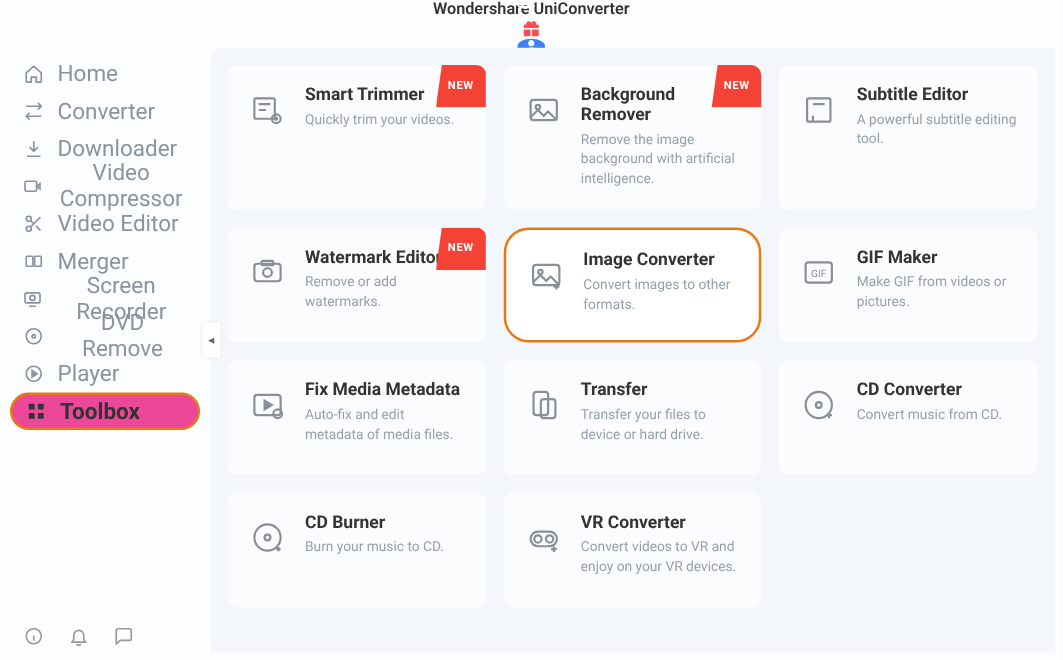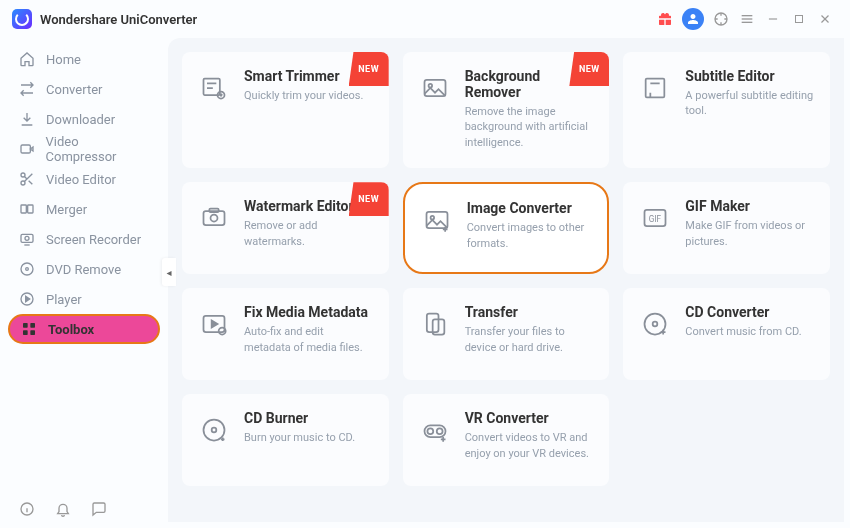--- a/index.html
+++ b/index.html
@@ -1,30 +1,30 @@
 <!DOCTYPE html>
 <html><head>
 <meta charset="utf-8">
 <style>
   * { box-sizing: border-box; margin: 0; padding: 0; font-family: -apple-system, BlinkMacSystemFont, "Segoe UI", Roboto, Arial, sans-serif; }
   body { width: 850px; height: 528px; background: #FBFDFF; overflow: hidden; }
   .window { width: 100%; height: 100%; display: flex; flex-direction: column; background: #FBFDFF; }
-  .titlebar { height: 38px; display: flex; align-items: center; padding: 0 12px; }
+  .titlebar { height: 38px; display: flex; align-items: center; padding: 0 12px; flex-direction: column; }
   .app-logo { width: 20px; height: 20px; background: linear-gradient(135deg, #2B8CFF, #6B2BFF); border-radius: 5px; position: relative; margin-right: 8px; }
   .app-logo::after { content: ""; position: absolute; top: 3px; left: 3px; right: 3px; bottom: 3px; border: 2px solid #fff; border-top-color: transparent; border-radius: 50%; }
   .app-title { font-size: 13px; font-weight: 600; color: #333; }
   .titlebar-spacer { flex: 1; }
   .tbtn { width: 26px; height: 26px; display: inline-flex; align-items: center; justify-content: center; color: #999; border-radius: 4px; }
   .gift { color: #FF4D4F; }
   .avatar { width: 22px; height: 22px; border-radius: 50%; background: #3B82F6; display: inline-flex; align-items: center; justify-content: center; margin: 0 4px; }
   .avatar svg { color: #fff; }
   .body { flex: 1; display: flex; overflow: hidden; }
   .sidebar { width: 168px; padding: 6px 8px 0 8px; display: flex; flex-direction: column; position: relative; }
   .nav { flex: 1; }
-  .nav-item { display: flex; align-items: center; height: 30px; padding: 0 10px; border-radius: 6px; color: #8A93A0; font-size: 13px; cursor: pointer; }
+  .nav-item { display: flex; align-items: center; height: 30px; padding: 0 10px; border-radius: 6px; color: #8A93A0; font-size: 18px; cursor: pointer; text-align: center; }
   .nav-item .ico { width: 18px; height: 18px; margin-right: 10px; display: inline-flex; align-items: center; justify-content: center; color: #8A93A0; }
   .nav-item.active { background: #ec4899; border: 2px solid #E77817; color: #333; font-weight: 700; border-radius: 16px 16px 16px 16px; }
   .nav-item.active .ico { color: #333; }
   .collapse-handle { position: absolute; right: -8px; top: 220px; width: 14px; height: 28px; background: #fff; border-radius: 3px 0 0 3px; box-shadow: -1px 0 3px rgba(0,0,0,0.06); display: flex; align-items: center; justify-content: center; color: #666; font-size: 10px; }
   .sidebar-footer { display: flex; gap: 18px; padding: 8px 10px 10px; color: #999; }
   .sidebar-footer .fico { width: 18px; height: 18px; display: inline-flex; align-items: center; justify-content: center; }
   .main { flex: 1; background: #F3F6FA; border-radius: 12px 0 0 0; margin: 0 6px 6px 0; padding: 14px 14px 10px 14px; overflow: auto; }
   .grid { display: grid; grid-template-columns: repeat(3, 1fr); gap: 14px 14px; }
   .card { background: #FBFCFE; border-radius: 8px; padding: 16px 16px 18px 16px; display: flex; align-items: flex-start; position: relative; min-height: 92px; }
   .card .cico { width: 32px; height: 32px; margin-right: 14px; margin-top: 4px; color: #898F99; flex-shrink: 0; display: inline-flex; align-items: center; justify-content: center; }

